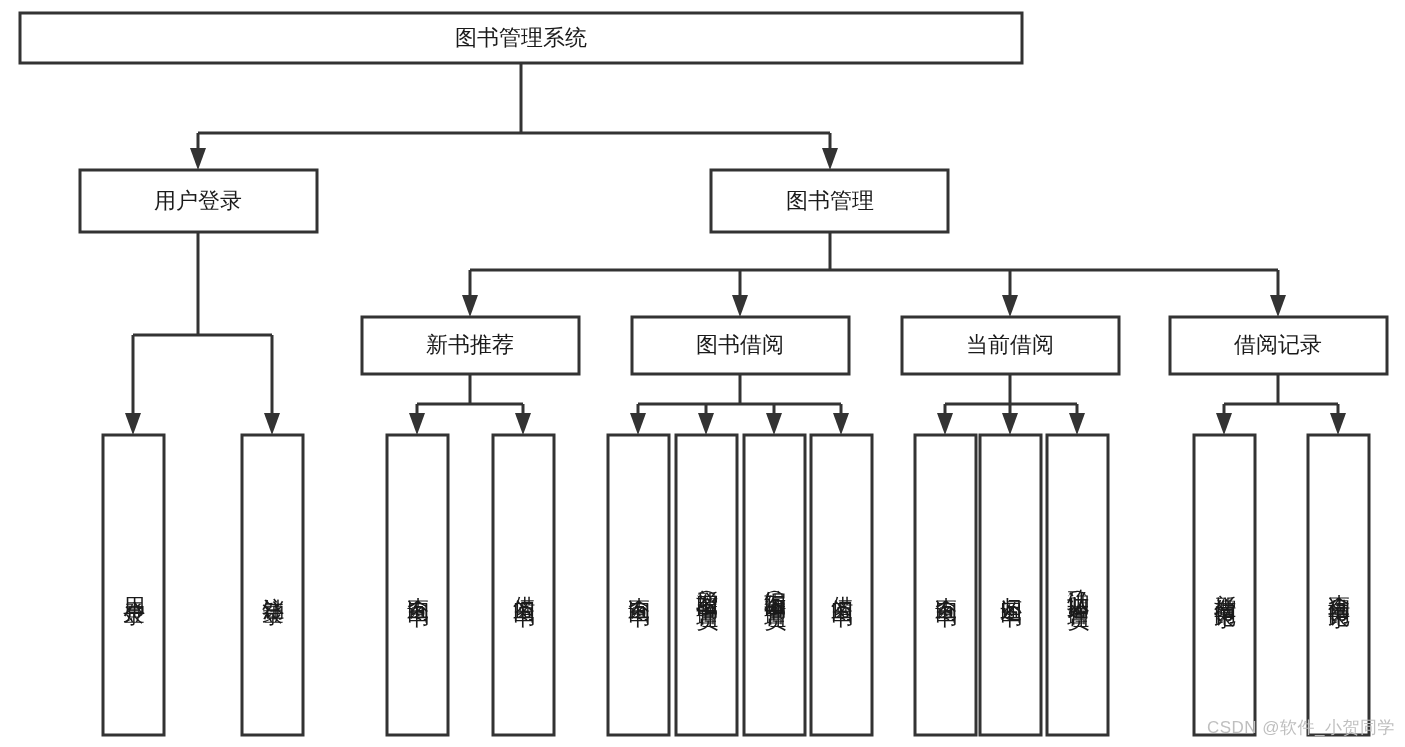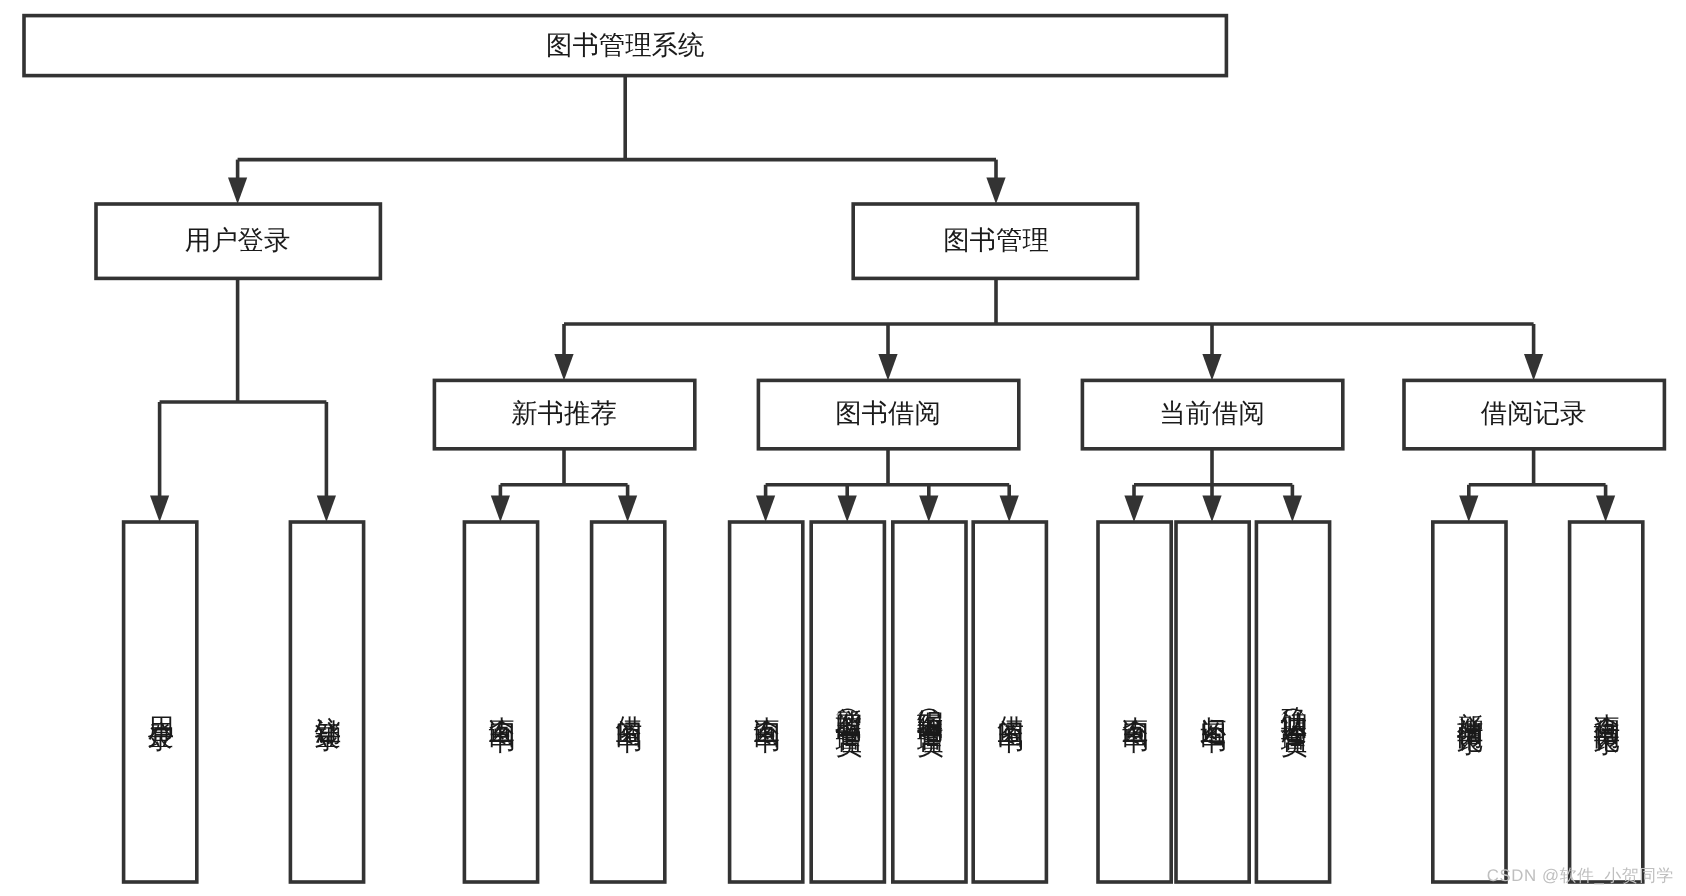--- a/index.html
+++ b/index.html
@@ -53,21 +53,21 @@
   }
   .arrow-head {
     fill: #333333;
     stroke: none;
   }
   .watermark {
     position: absolute;
     right: 10px;
     bottom: 8px;
     font-family: "Liberation Sans", "DejaVu Sans", sans-serif;
-    font-size: 14px;
+    font-size: 17px;
     color: #bfbfbf;
     white-space: nowrap;
     letter-spacing: 0.5px;
   }
 </style>
 </head>
 <body>
 
 <div id="diagram-root">
 <svg class="diagram" viewBox="0 0 1405 747" xmlns="http://www.w3.org/2000/svg">

